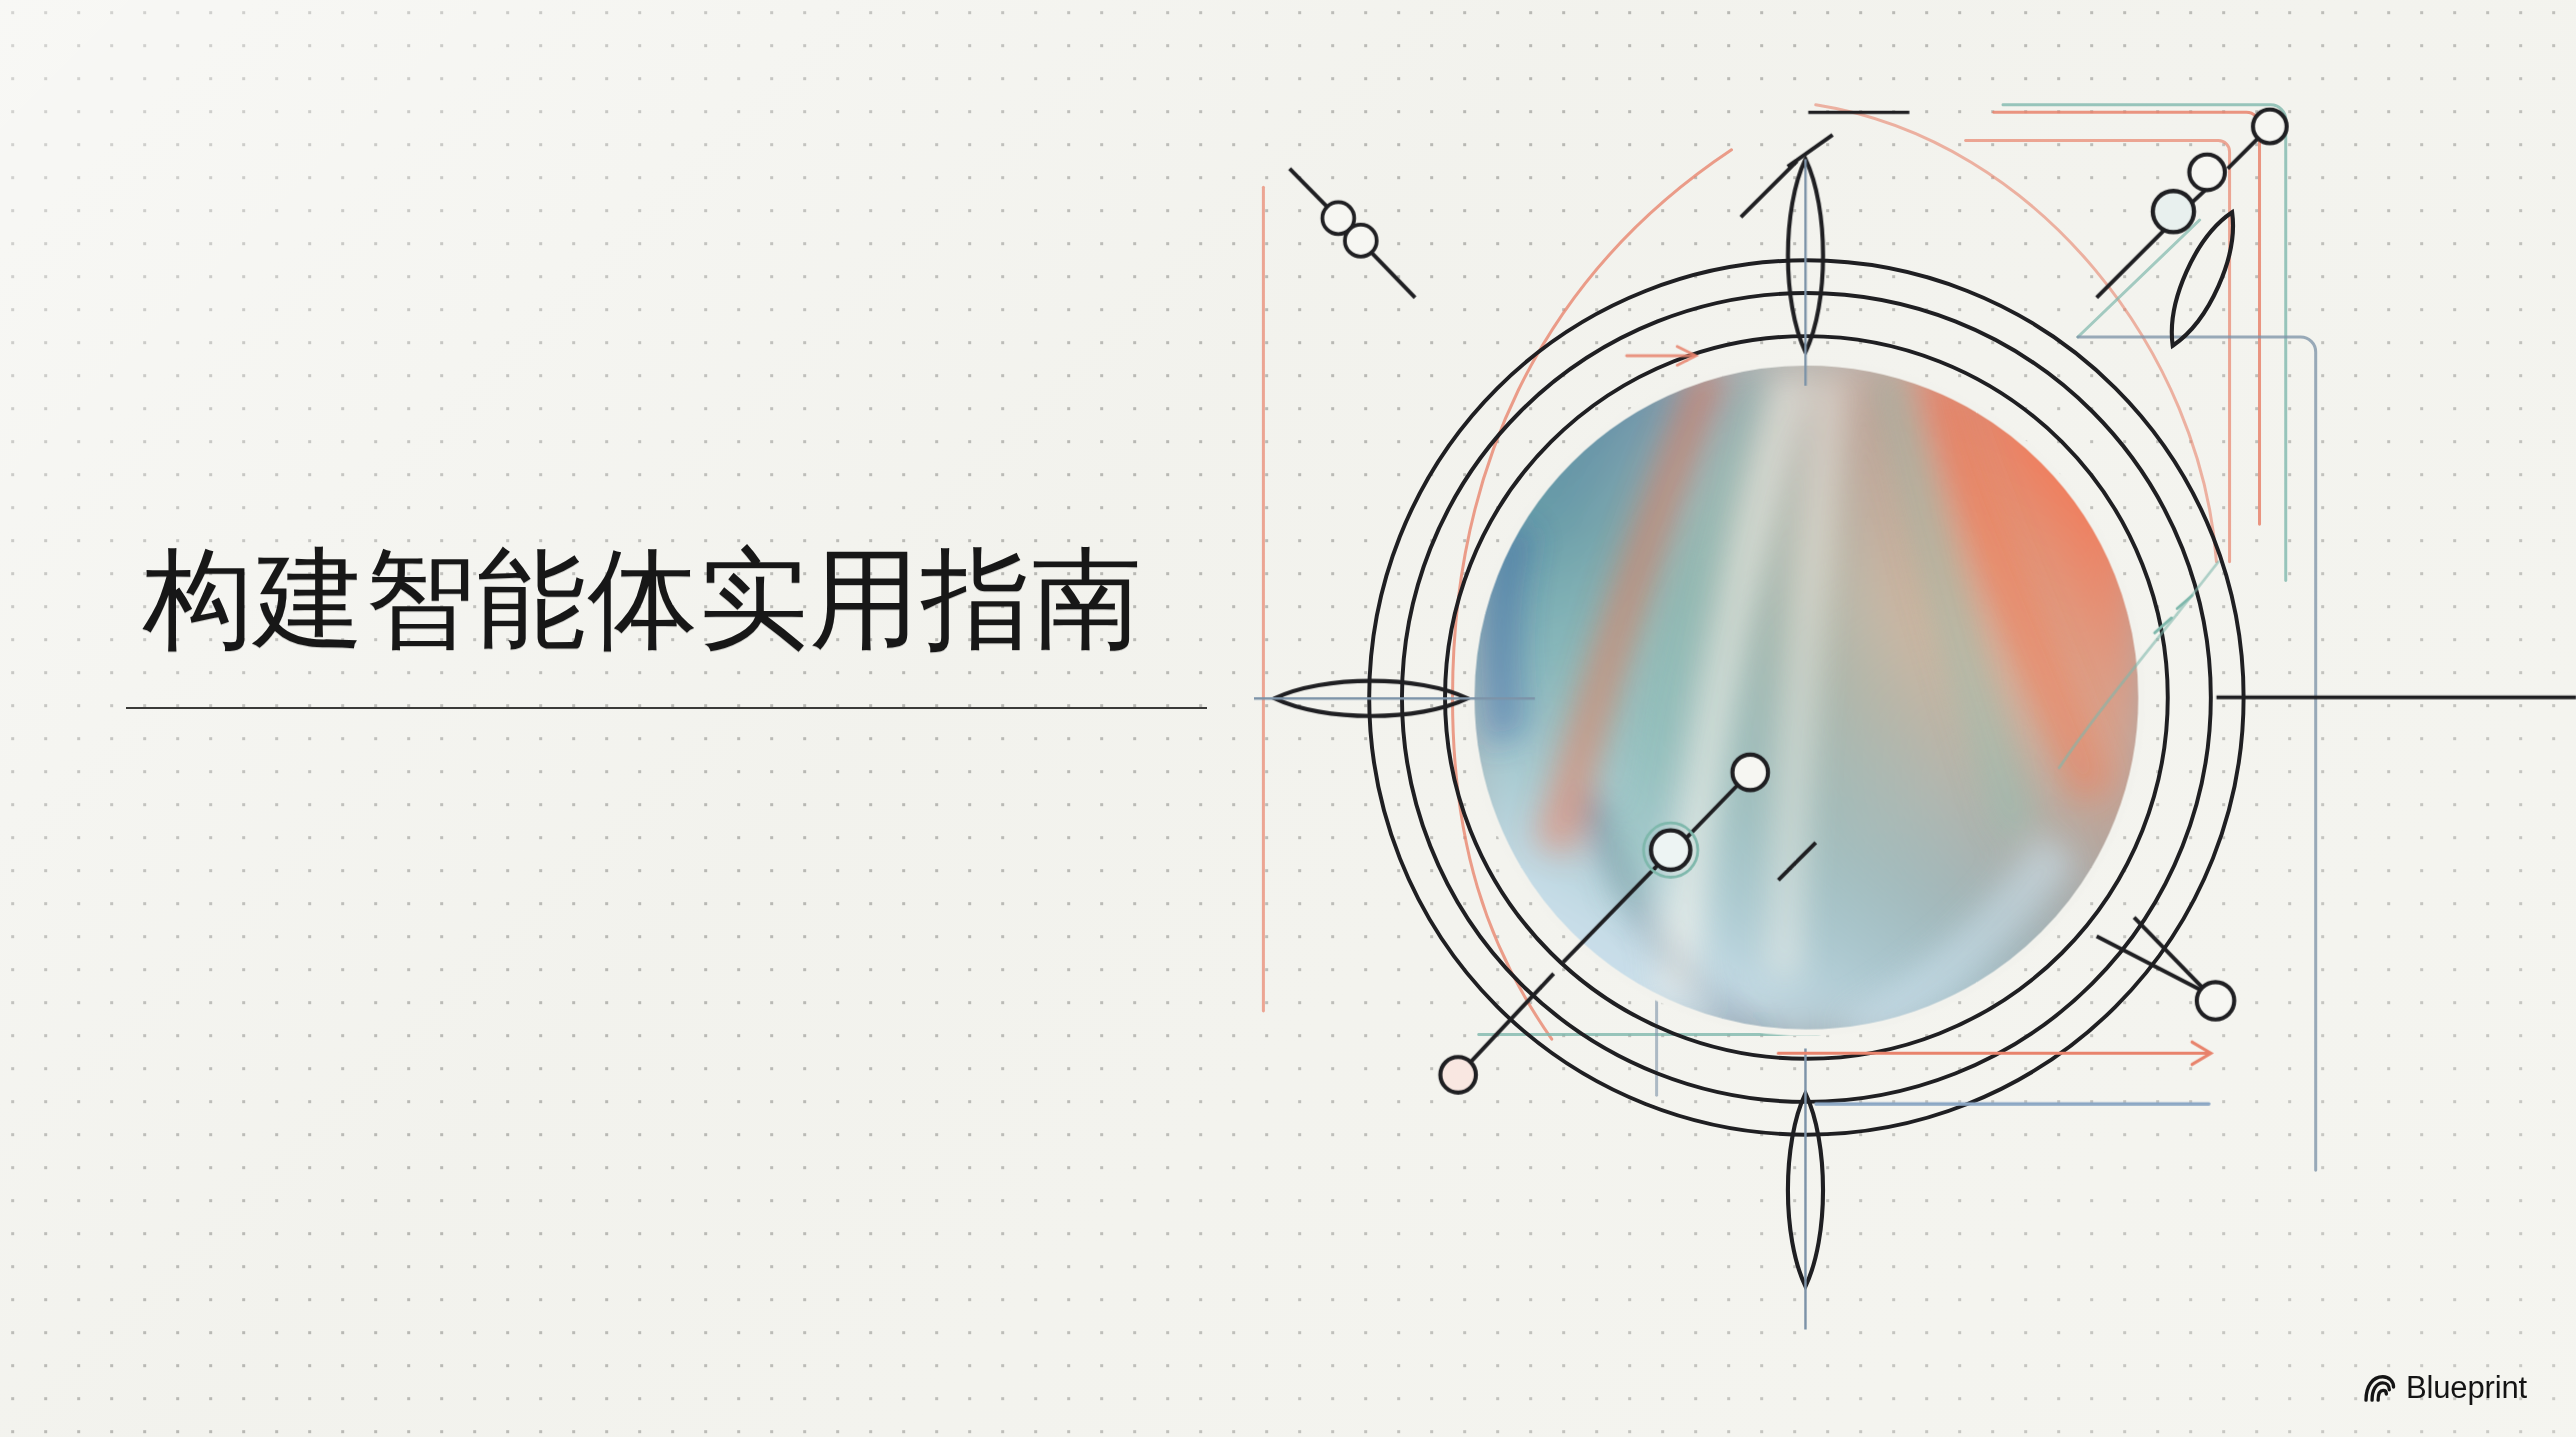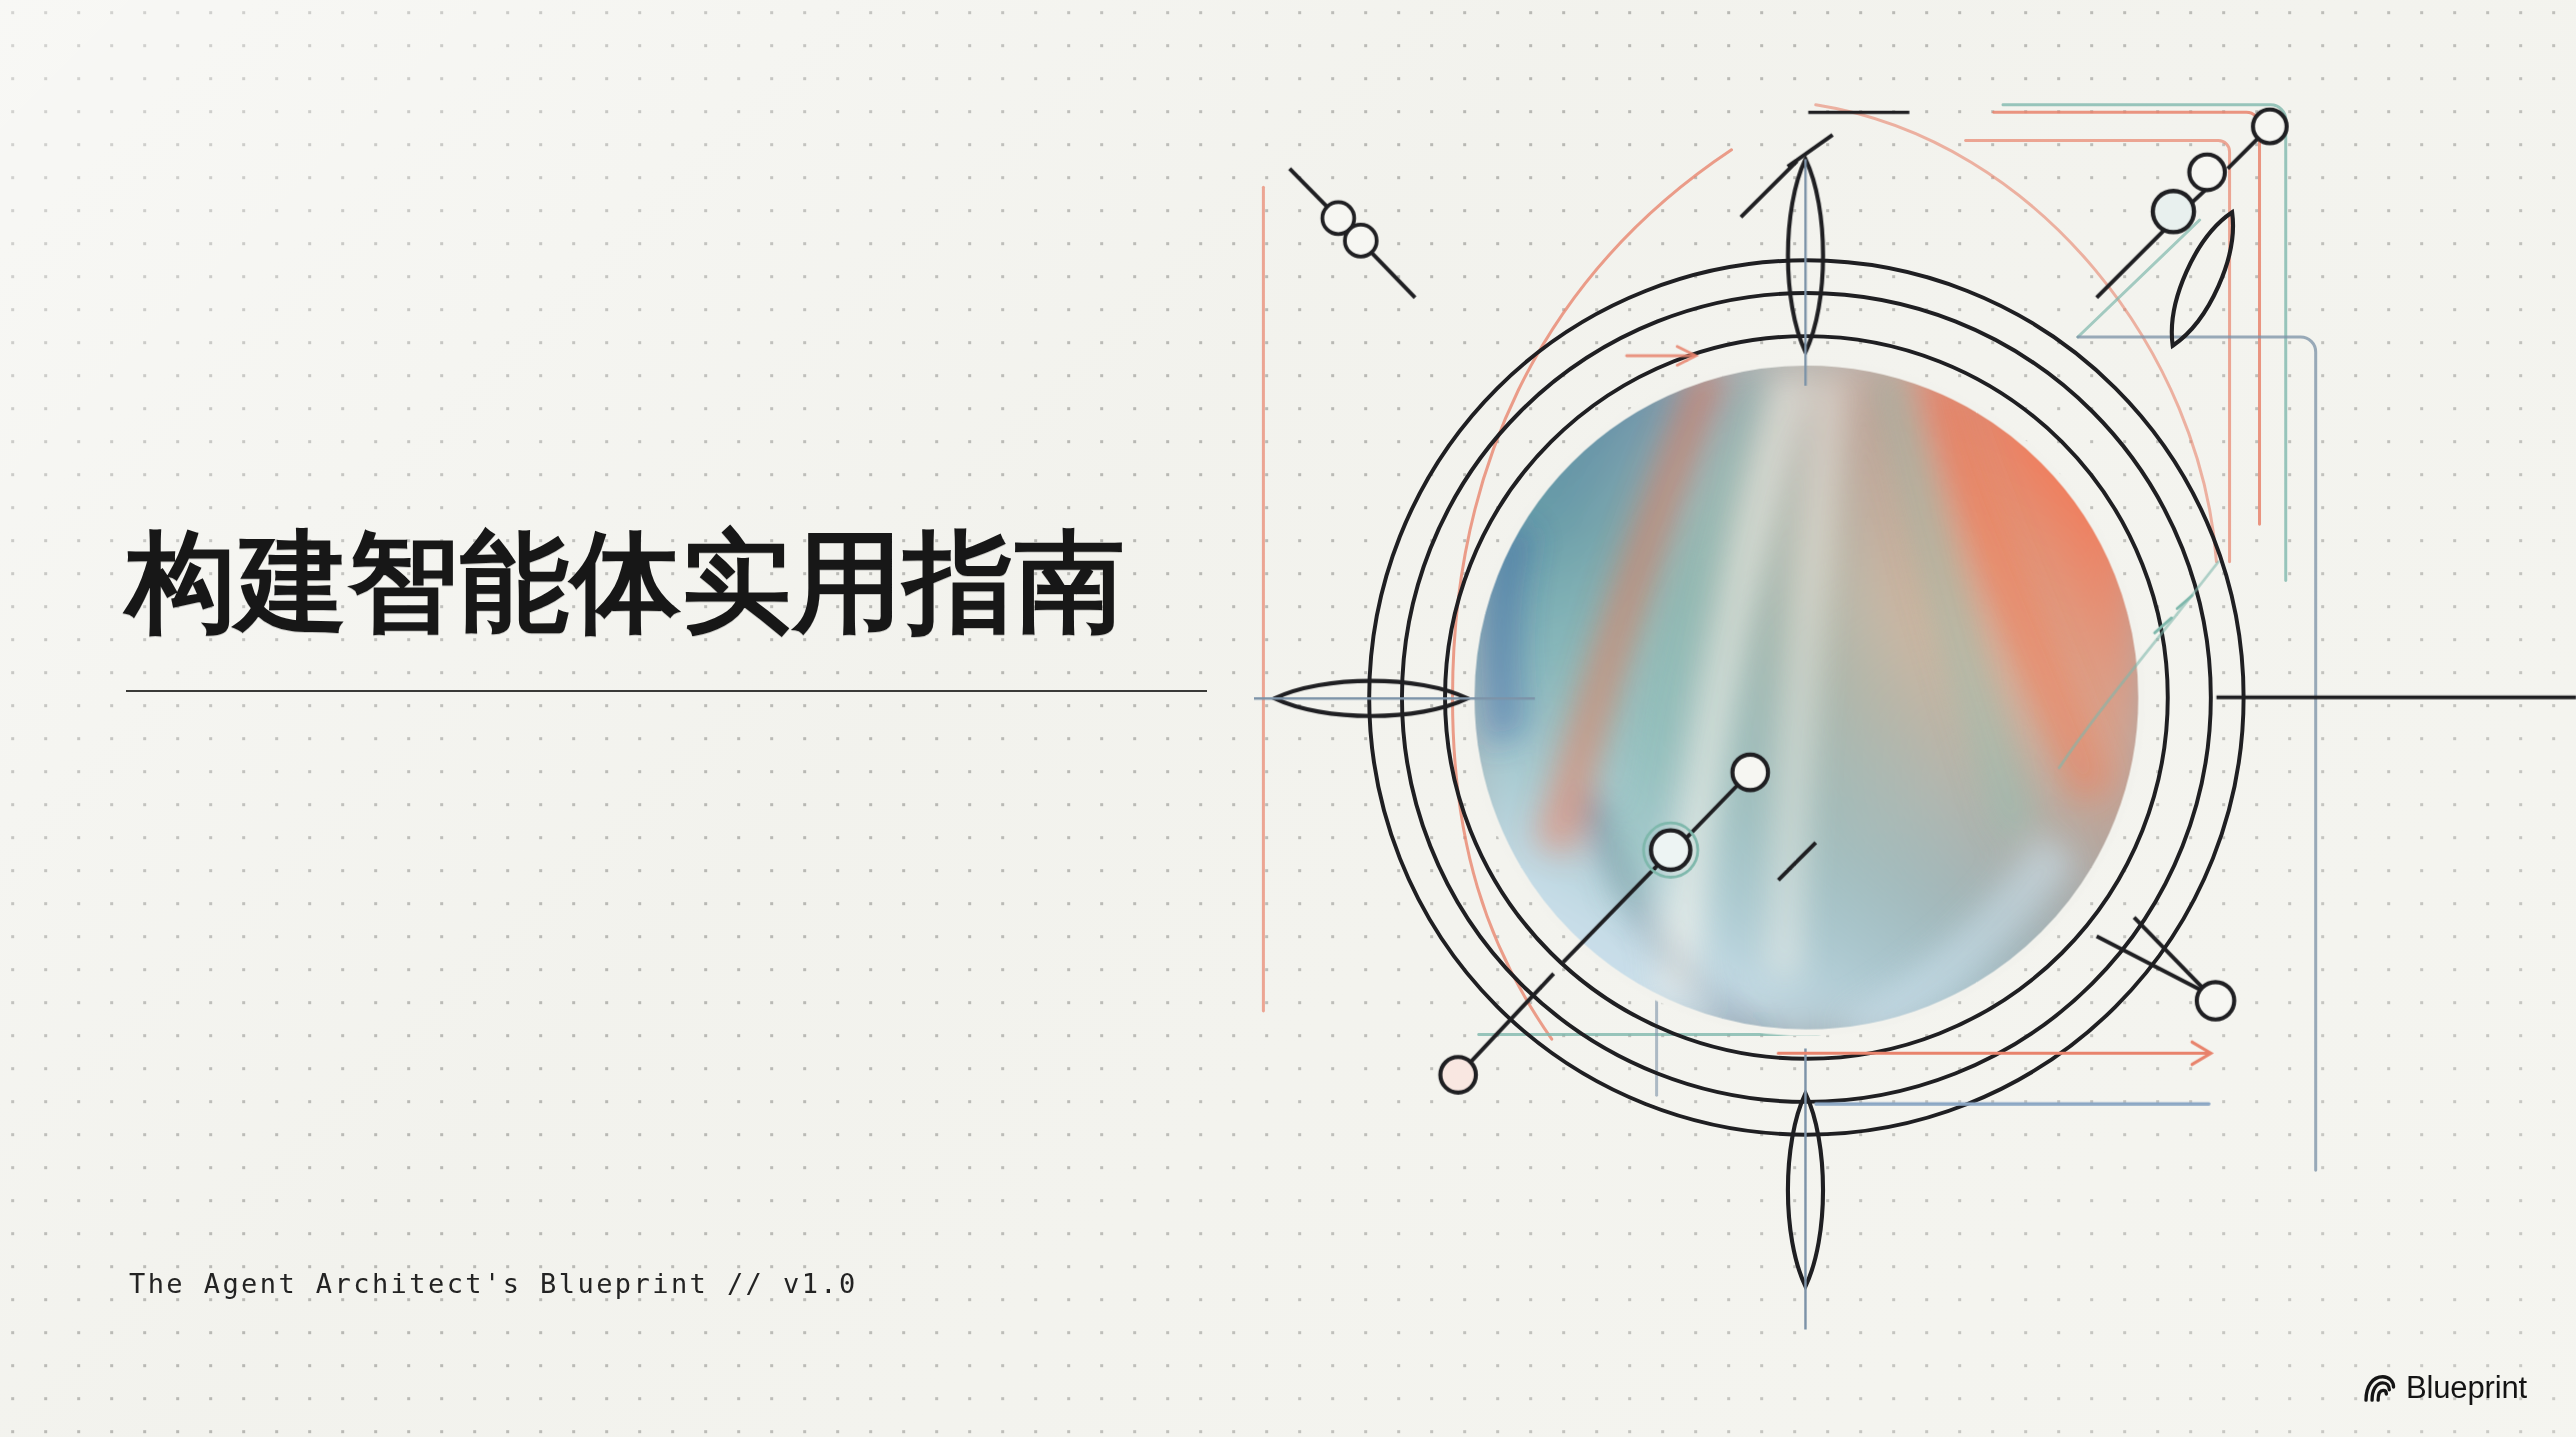--- a/index.html
+++ b/index.html
@@ -29,24 +29,24 @@
 
   
   #text-col{
     position:absolute;
     left:126px;top:524px;
     width:1151px;
   }
   #page-title{
     font-size:110px;
     line-height:1.06;
-    font-weight:700;
+    font-weight:400;
     letter-spacing:.01em;
     color:#171717;
-    margin:0;
+    margin:17px;
     white-space:nowrap;
     font-family:"DejaVu Sans","Liberation Sans",sans-serif;
     text-shadow:0 0.9px 0 rgba(0,0,0,.18);
   }
   #title-rule{
     width:1081px;height:2.8px;
     background:#3a3a38;
     margin:49px 0 0 0;
   }
   #page-subtitle{
@@ -268,21 +268,20 @@
         <path d="M 1030 600 C 960 690 900 760 860 820" stroke="#7fb8ac" stroke-width="3" opacity=".6"></path>
       </g>
     </svg>
   </div>
 
   <div id="text-col">
     <h1 id="page-title">构建智能体实用指南</h1>
     <div id="title-rule"></div>
   </div>
 
-  <div id="footer-note">The Agent Architect's Blueprint // v1.0</div>
 
   <div id="brand">
     <span>
       <svg id="brand-mark" width="32" height="28" viewBox="0 0 34 30" fill="none" xmlns="http://www.w3.org/2000/svg">
         <path d="M2 28 C2 13 9 3 20 3 C27 3 31.5 8 31.5 14" stroke="#141414" stroke-width="3.6" stroke-linecap="round"></path>
         <path d="M8.5 28 C8.5 17 13 9.5 20 9.5 C24.5 9.5 27 13 27 17" stroke="#141414" stroke-width="3.6" stroke-linecap="round"></path>
         <path d="M15 28 C15 22 16.8 17.5 20.5 17.5 C22.8 17.5 23.8 19.5 23.8 21.5" stroke="#141414" stroke-width="3.6" stroke-linecap="round"></path>
       </svg>
     </span>
     <span id="brand-name">Blueprint</span>

